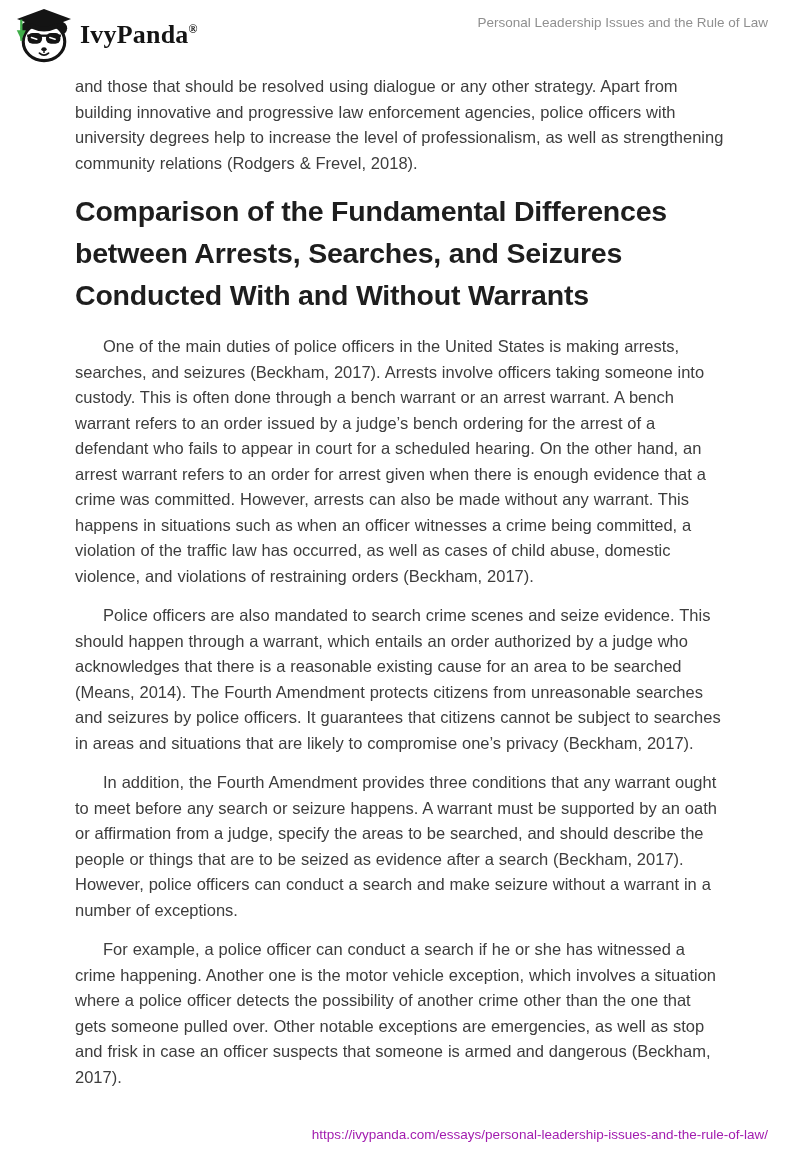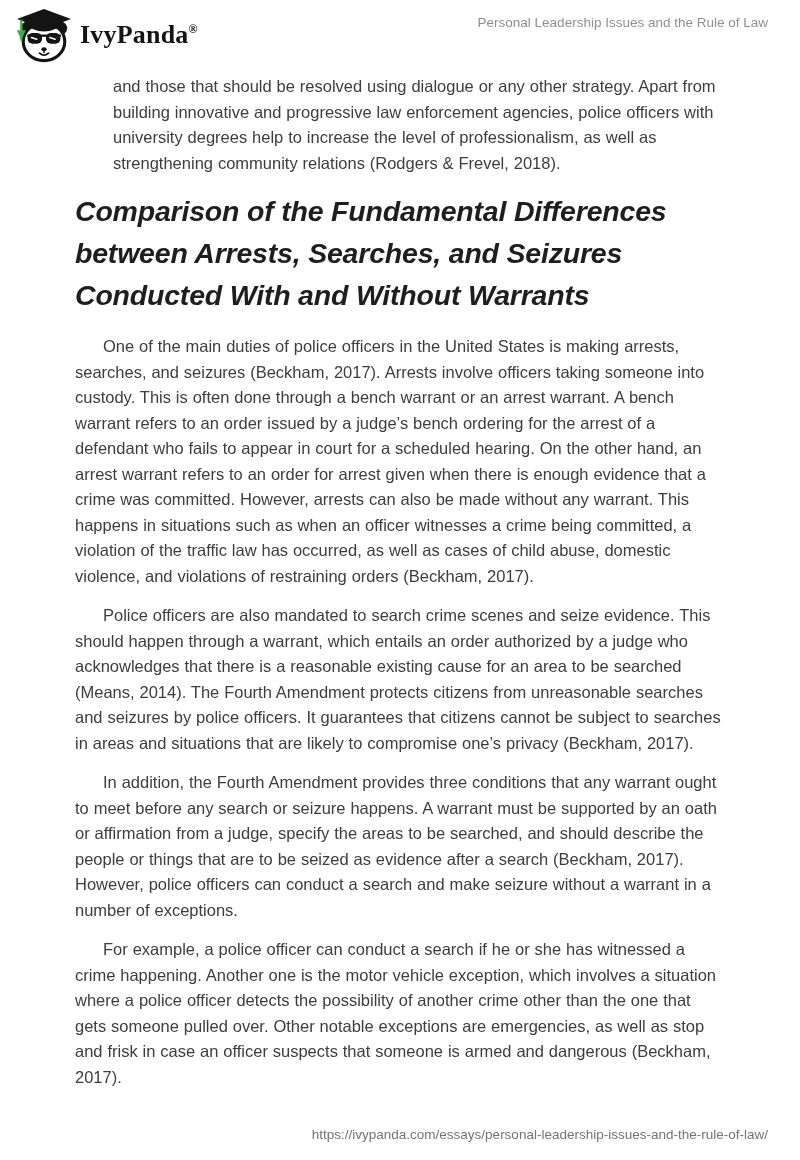--- a/index.html
+++ b/index.html
@@ -29,34 +29,33 @@
 
   
   .essay { position: absolute; left: 75px; top: 74px; width: 650px; }
   .essay p {
     margin: 0 0 14px 0;
     font-size: 16.5px; line-height: 25.5px;
     color: #3d3d3d;
     text-indent: 28px;
     word-spacing: 0.3px;
   }
-  .essay p.no-indent { text-indent: 0; margin-left: 38px; }
+  .essay p.no-indent { text-indent: 0; }
   .essay h1 {
     margin: 7px 0 18px 0;
     font-size: 28.5px; line-height: 42px;
     font-weight: 700; color: #1e1e1e;
     letter-spacing: -0.2px;
-    font-style: italic;
   }
 
   
   .page-footer { position: absolute; left: 0; right: 0; bottom: 0; height: 50px; }
   .source-url {
     position: absolute; right: 32px; bottom: 18px;
-    font-size: 13.5px; color: #737373;
+    font-size: 13.5px; color: #a21caf;
   }
 </style>
 </head>
 <body>
 
 <header class="page-header">
   <svg class="logo-mark" viewBox="0 0 62 58" xmlns="http://www.w3.org/2000/svg" aria-hidden="true">
 
     <circle cx="14" cy="21" r="7" fill="#141414"></circle>
     <circle cx="48" cy="21" r="7" fill="#141414"></circle>

